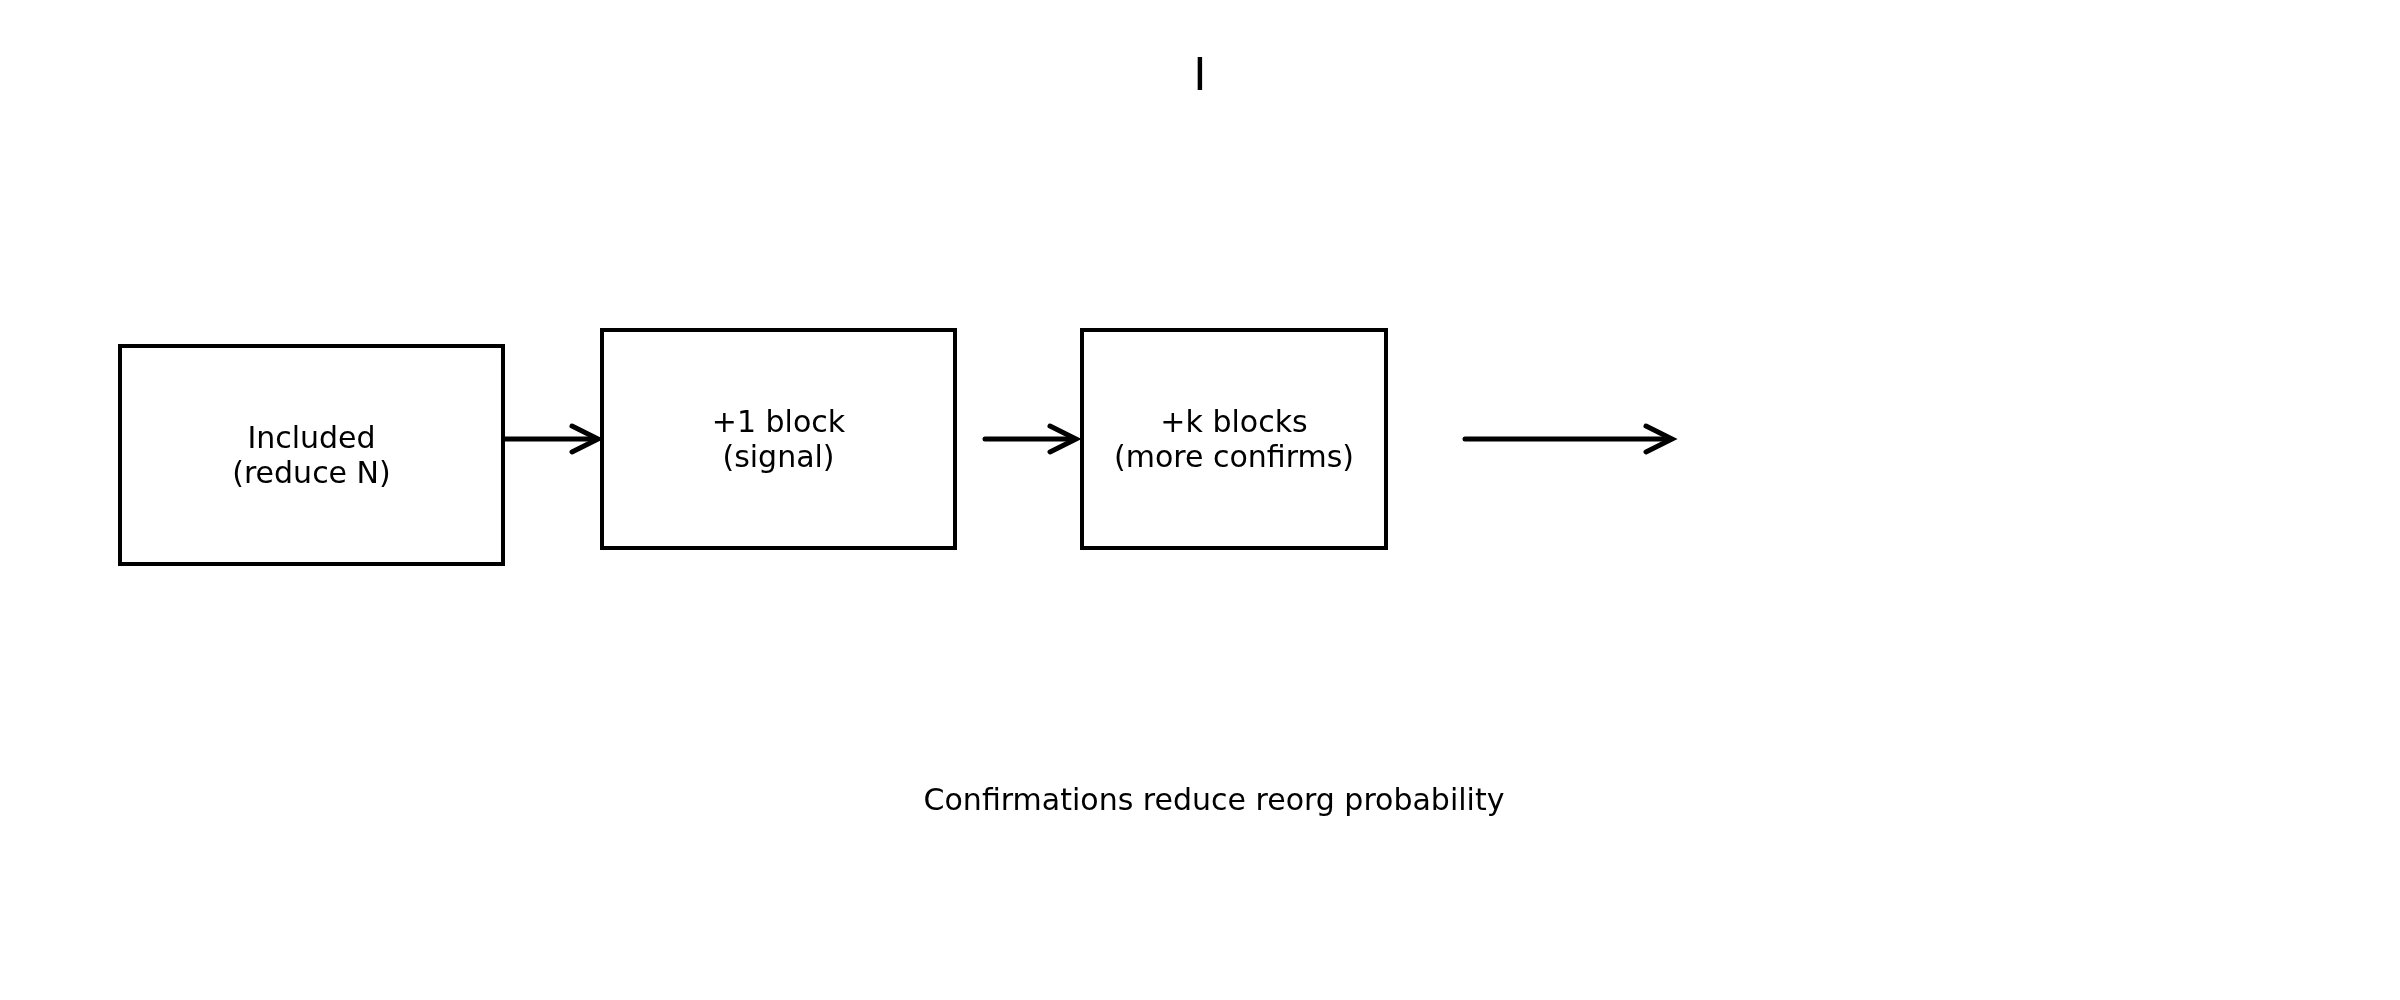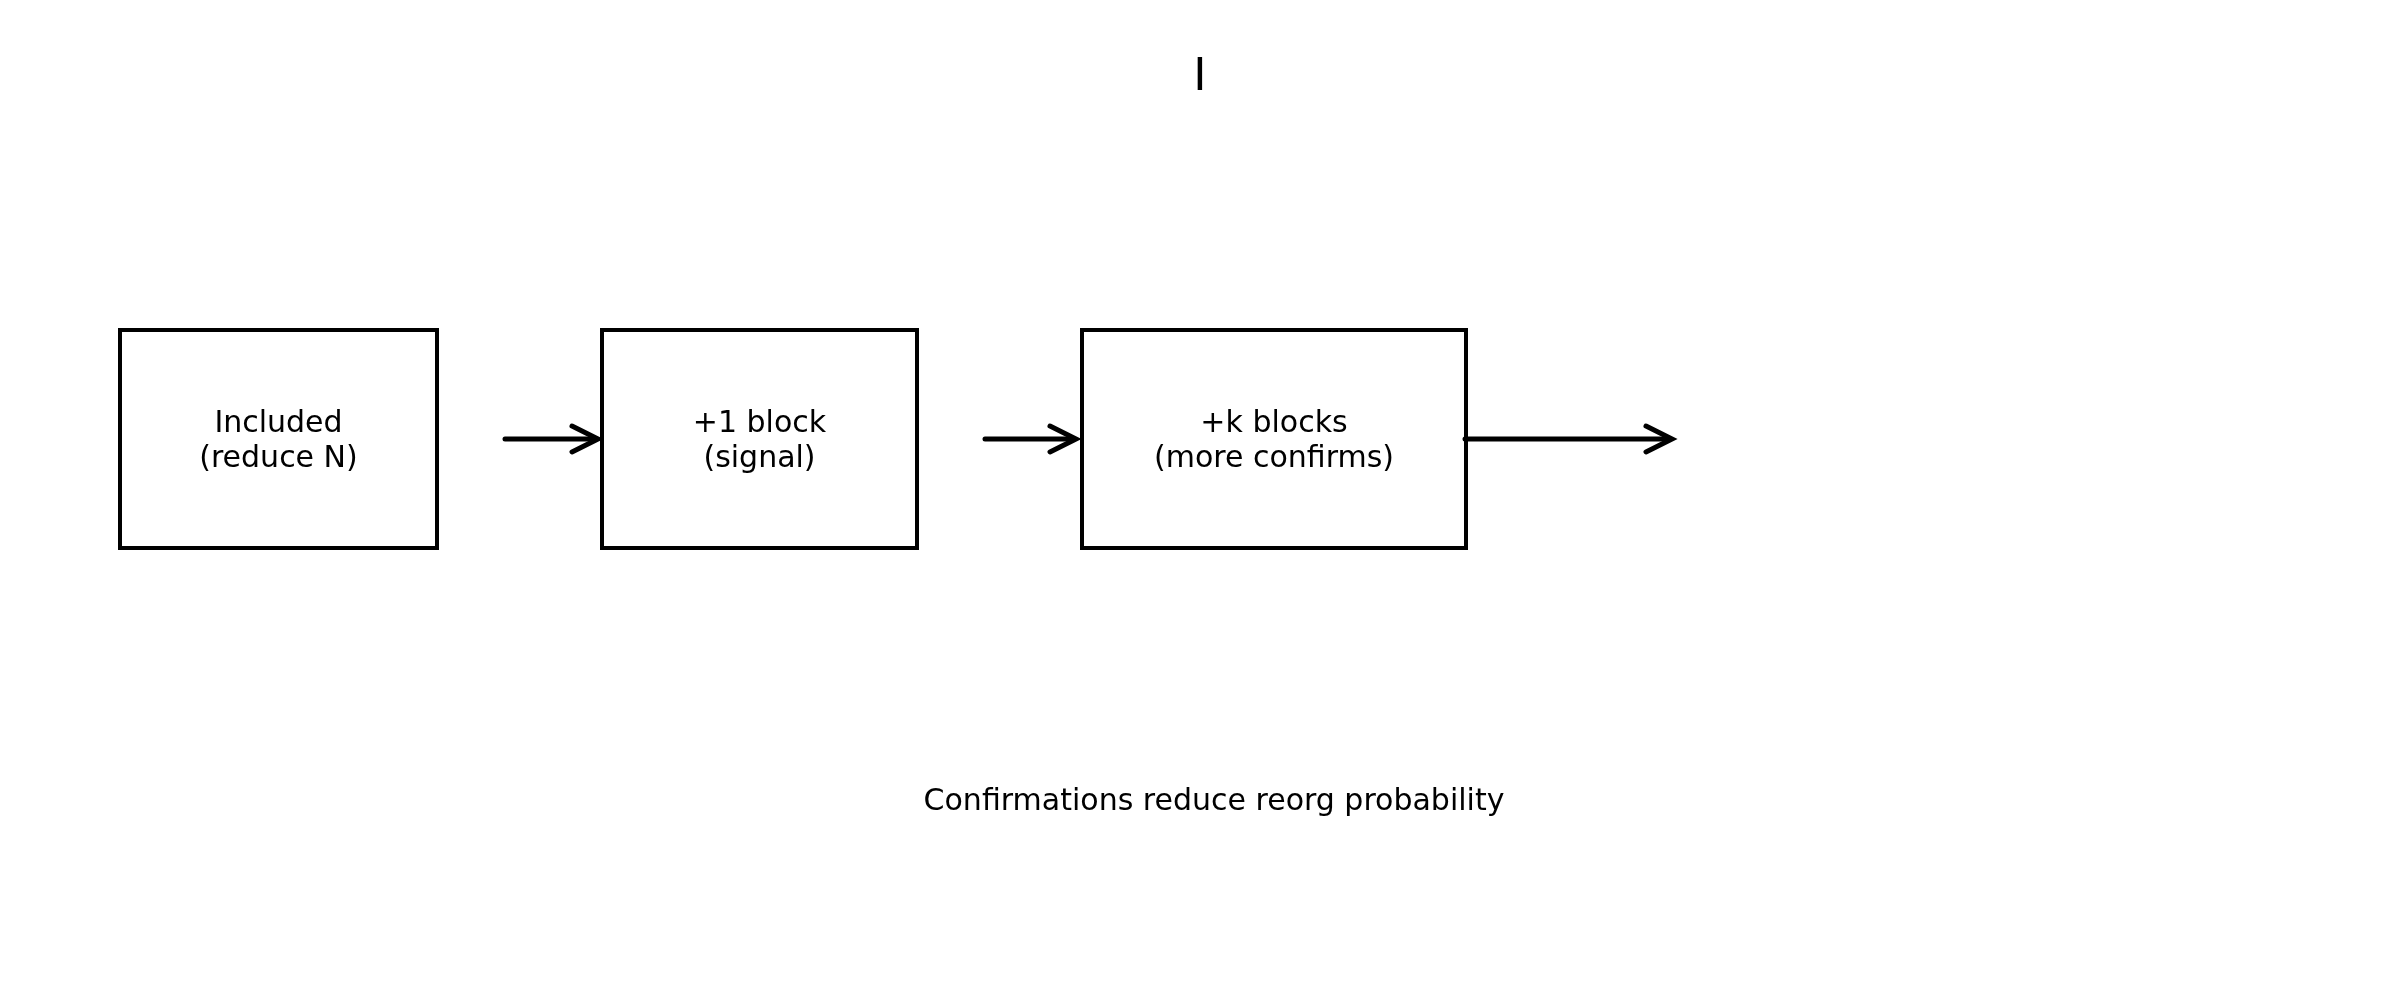--- a/index.html
+++ b/index.html
@@ -32,23 +32,23 @@
     background: #ffffff;
     display: flex;
     flex-direction: column;
     align-items: center;
     justify-content: center;
     text-align: center;
     font-size: 30px;
     line-height: 35px;
     color: #000000;
   }
-  .box-1 { left: 118px;  width: 321px; }
-  .box-2 { left: 600px;  width: 319px; }
-  .box-3 { left: 1080px; width: 388px; }
+  .box-1 { left: 118px;  width: 387px; margin-top: 16px; }
+  .box-2 { left: 600px;  width: 357px; }
+  .box-3 { left: 1080px; width: 308px; }
   .box-4 { left: 1678px; width: 604px; }
   .arrow-layer {
     position: absolute;
     left: 0; top: 0;
     width: 2400px; height: 1000px;
     pointer-events: none;
   }
   .arrow-stroke {
     stroke: #000000;
     stroke-width: 5;

